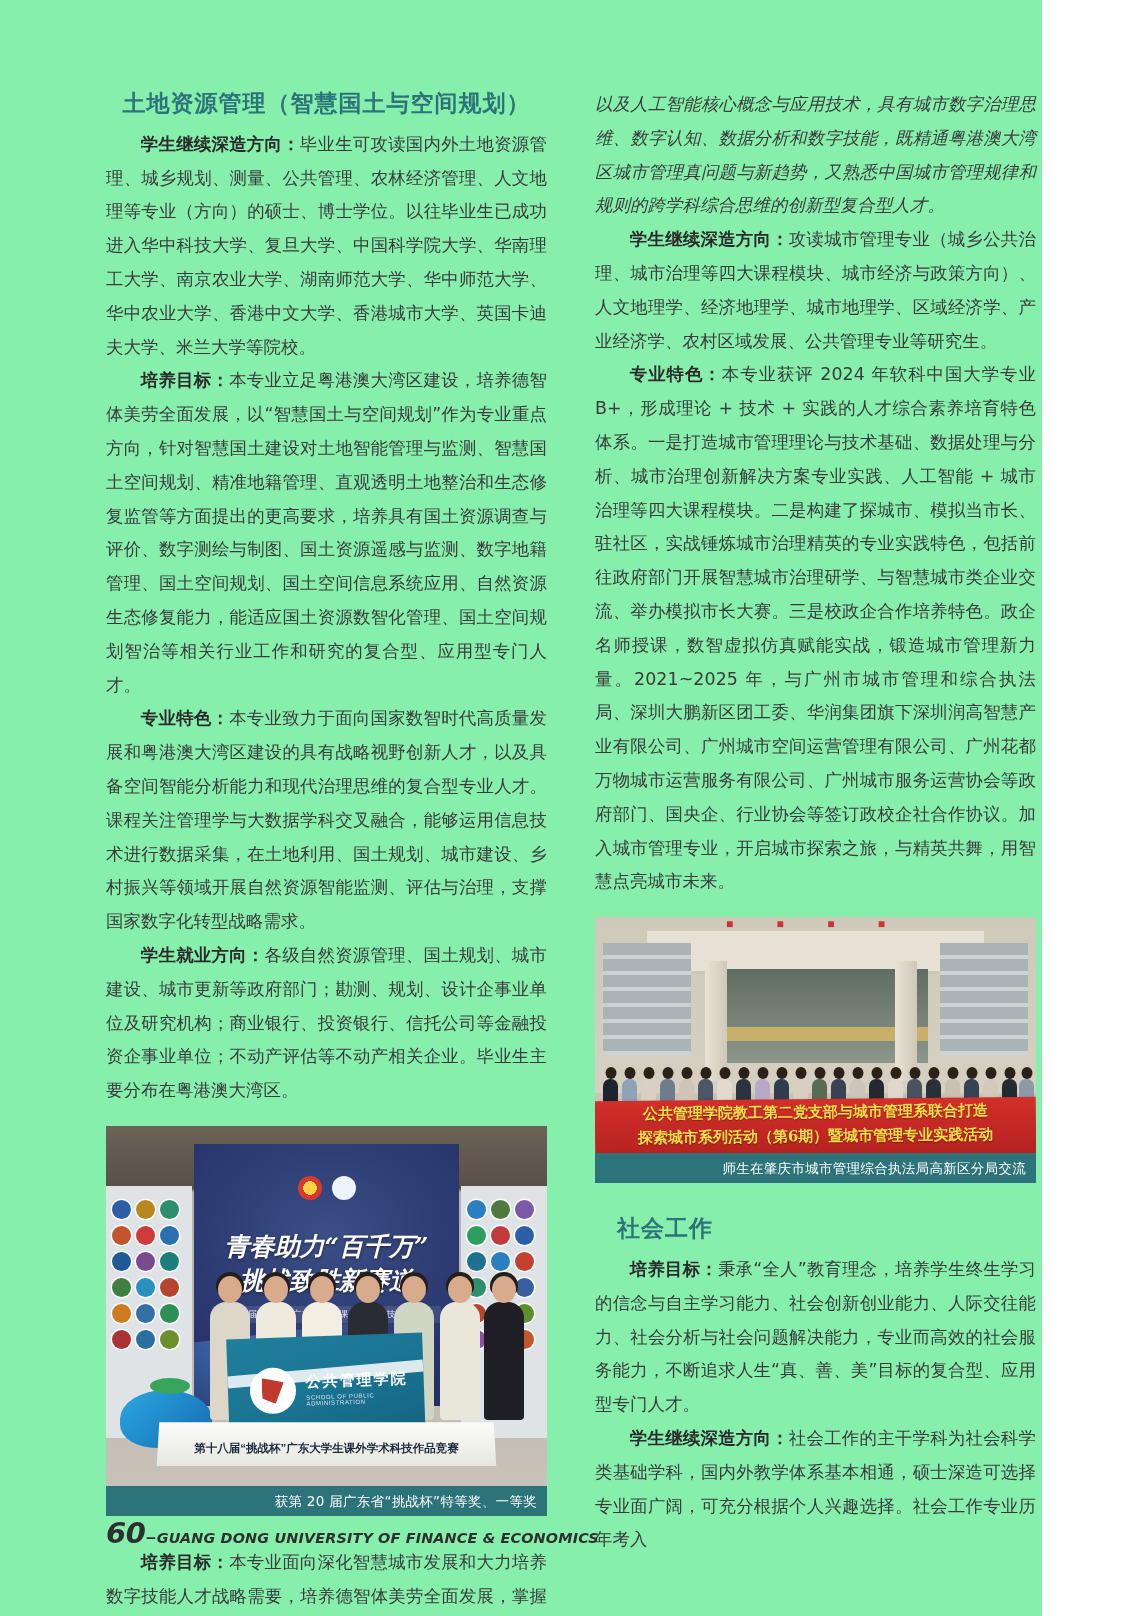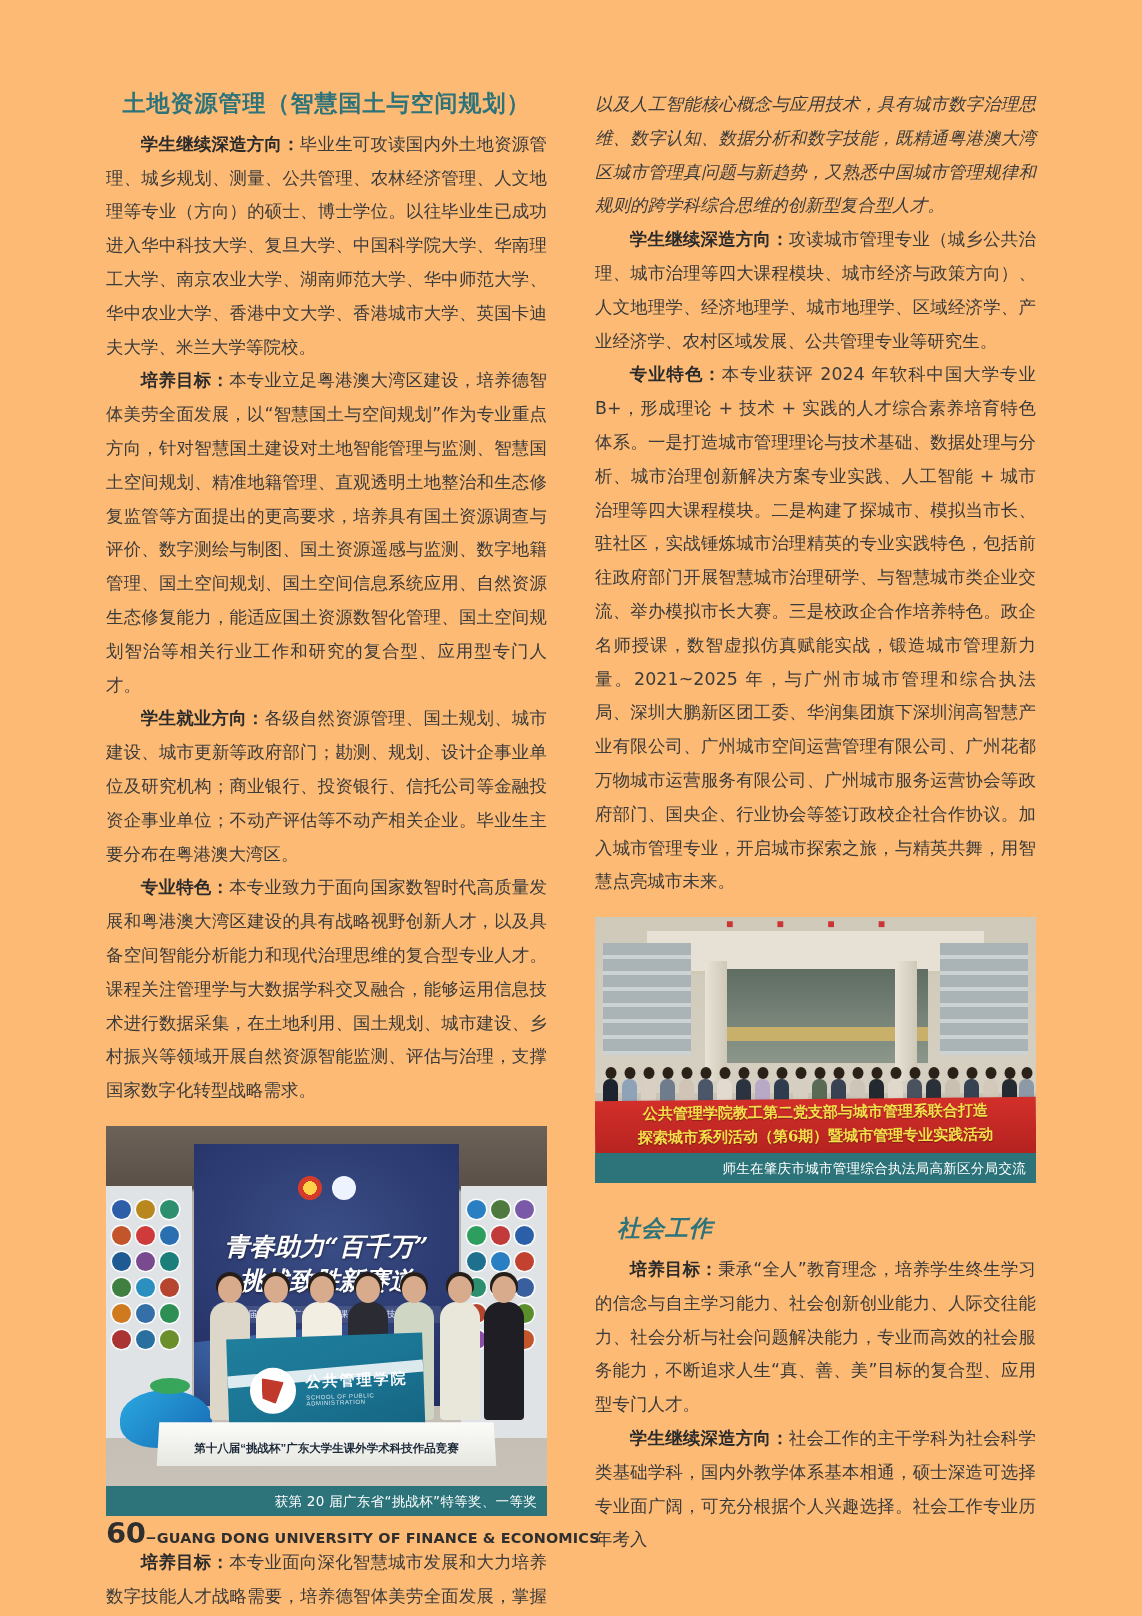--- a/index.html
+++ b/index.html
@@ -4,21 +4,21 @@
 <style>
   html,body{margin:0;padding:0;}
   body{
     width:1142px;height:1616px;
     background:#ffffff;
     font-family:"Liberation Sans","DejaVu Sans",sans-serif;
     -webkit-font-smoothing:antialiased;
     position:relative;
     overflow:hidden;
   }
-  .page{position:relative;width:1142px;height:1616px;background:#fdba74;}
+  .page{position:relative;width:1042px;height:1616px;background:#86efac;}
 
   
   .cols{
     position:absolute;
     left:106px; top:88px;
     width:930px;
     display:flex;
     gap:48px;
   }
   .col{width:441px;}
@@ -28,21 +28,21 @@
     color:#2c737a;
     font-family:"DejaVu Serif","Liberation Serif",serif;
     font-weight:bold;
     font-size:23px;
     letter-spacing:1px;
     text-align:center;
     margin:0 0 10px 0;
     line-height:1.3;
     white-space:nowrap;
   }
-  .sec-title.left-align{text-align:left;padding-left:22px;font-style:italic;}
+  .sec-title.left-align{text-align:left;padding-left:22px;}
 
   
   p.body{
     margin:0 0 0 0;
     font-size:17.4px;
     line-height:33.8px;
     color:#3b3b3b;
     text-align:justify;
     text-justify:inter-ideograph;
     text-indent:2em;
@@ -174,20 +174,21 @@
   }
   .ph2 .banner .l1{top:4px;}
   .ph2 .banner .l2{top:28px;}
   .ph2 .ground{position:absolute;left:0;right:0;bottom:0;height:30px;background:#bdb6a8;}
 
   
   .footer{
     position:absolute;left:106px;bottom:66px;
     display:flex;align-items:baseline;
     color:#2f2f2f;
+    font-style:italic;
   }
   .footer .pnum{
     font-size:29px;font-weight:bold;letter-spacing:-.5px;
     font-family:"DejaVu Sans","Liberation Sans",sans-serif;
   }
   .footer .dash{font-size:17px;font-weight:bold;padding:0 1px;}
   .footer .fname{
     font-size:14.4px;font-weight:bold;letter-spacing:.15px;
     font-family:"DejaVu Sans","Liberation Sans",sans-serif;
   }
@@ -202,23 +203,23 @@
   <div class="cols">
 
     <div class="col">
 
       <h2 class="sec-title">土地资源管理（智慧国土与空间规划）</h2>
 
       <p class="body"><span class="lead">学生继续深造方向：</span><span>毕业生可攻读国内外土地资源管理、城乡规划、测量、公共管理、农林经济管理、人文地理等专业（方向）的硕士、博士学位。以往毕业生已成功进入华中科技大学、复旦大学、中国科学院大学、华南理工大学、南京农业大学、湖南师范大学、华中师范大学、华中农业大学、香港中文大学、香港城市大学、英国卡迪夫大学、米兰大学等院校。</span></p>
 
       <p class="body"><span class="lead">培养目标：</span><span>本专业立足粤港澳大湾区建设，培养德智体美劳全面发展，以“智慧国土与空间规划”作为专业重点方向，针对智慧国土建设对土地智能管理与监测、智慧国土空间规划、精准地籍管理、直观透明土地整治和生态修复监管等方面提出的更高要求，培养具有国土资源调查与评价、数字测绘与制图、国土资源遥感与监测、数字地籍管理、国土空间规划、国土空间信息系统应用、自然资源生态修复能力，能适应国土资源数智化管理、国土空间规划智治等相关行业工作和研究的复合型、应用型专门人才。</span></p>
 
+      <p class="body"><span class="lead">专业特色：</span><span>本专业致力于面向国家数智时代高质量发展和粤港澳大湾区建设的具有战略视野创新人才，以及具备空间智能分析能力和现代治理思维的复合型专业人才。课程关注管理学与大数据学科交叉融合，能够运用信息技术进行数据采集，在土地利用、国土规划、城市建设、乡村振兴等领域开展自然资源智能监测、评估与治理，支撑国家数字化转型战略需求。</span></p>
+
       <p class="body"><span class="lead">学生就业方向：</span><span>各级自然资源管理、国土规划、城市建设、城市更新等政府部门；勘测、规划、设计企事业单位及研究机构；商业银行、投资银行、信托公司等金融投资企事业单位；不动产评估等不动产相关企业。毕业生主要分布在粤港澳大湾区。</span></p>
-
-      <p class="body"><span class="lead">专业特色：</span><span>本专业致力于面向国家数智时代高质量发展和粤港澳大湾区建设的具有战略视野创新人才，以及具备空间智能分析能力和现代治理思维的复合型专业人才。课程关注管理学与大数据学科交叉融合，能够运用信息技术进行数据采集，在土地利用、国土规划、城市建设、乡村振兴等领域开展自然资源智能监测、评估与治理，支撑国家数字化转型战略需求。</span></p>
 
       <div class="gap-m"></div>
 
       <figure>
         <div class="photo ph1">
           <div class="wallL">
             <div class="badge" style="left:6px;top:14px;background:#2f5ea8;"></div>
             <div class="badge" style="left:30px;top:14px;background:#b8881f;"></div>
             <div class="badge" style="left:54px;top:14px;background:#2e8f6e;"></div>
             <div class="badge" style="left:6px;top:40px;background:#c2562a;"></div>

